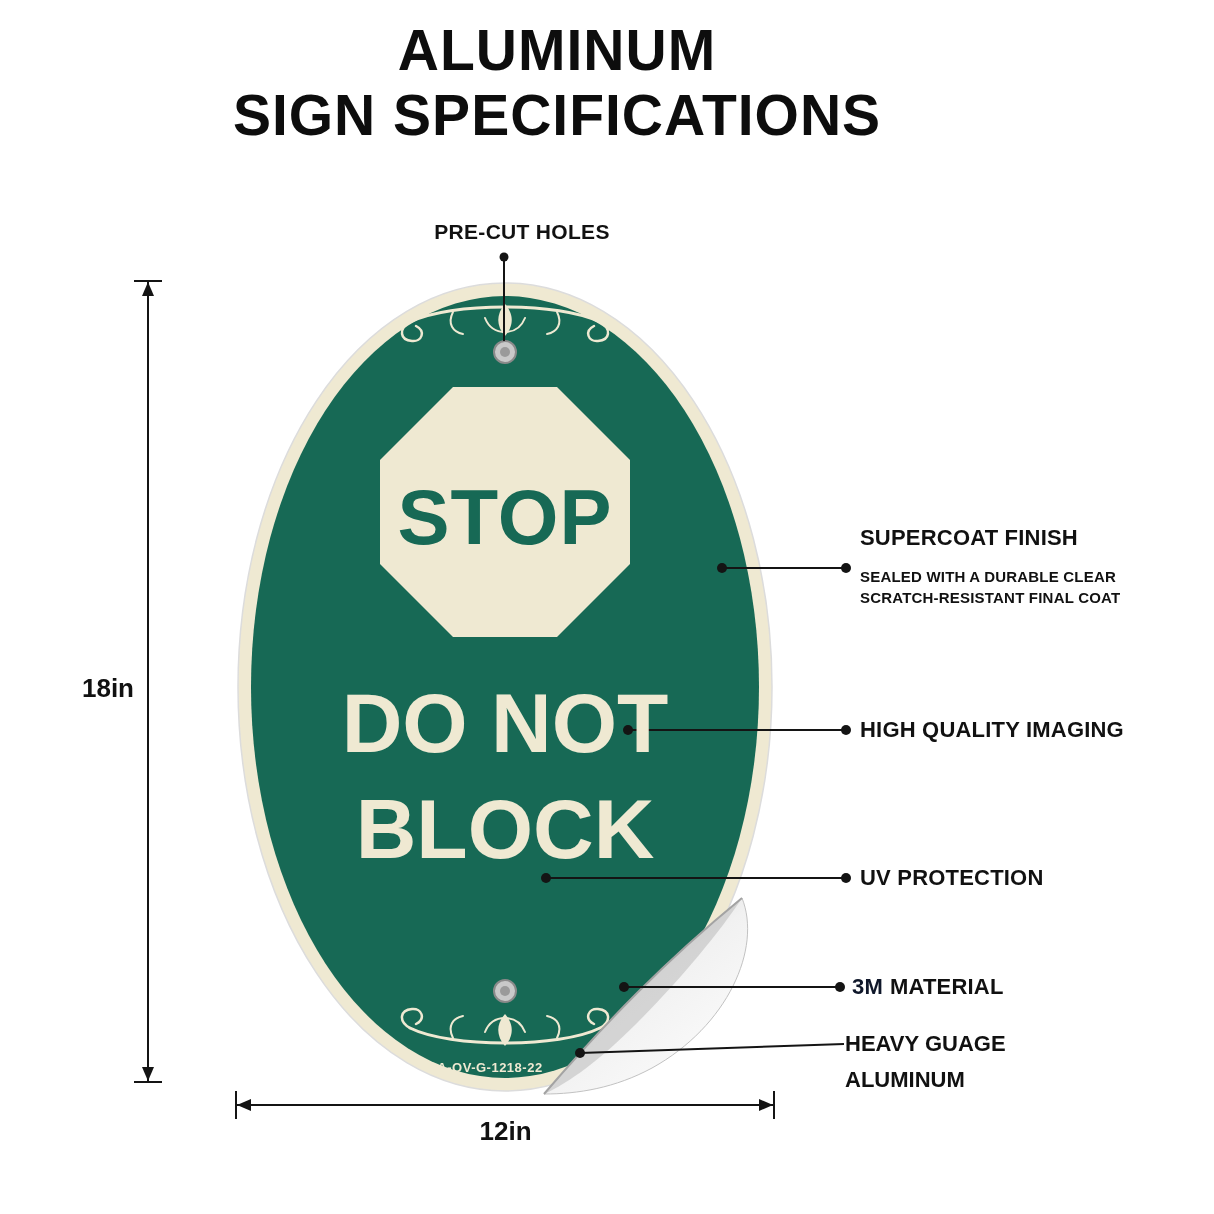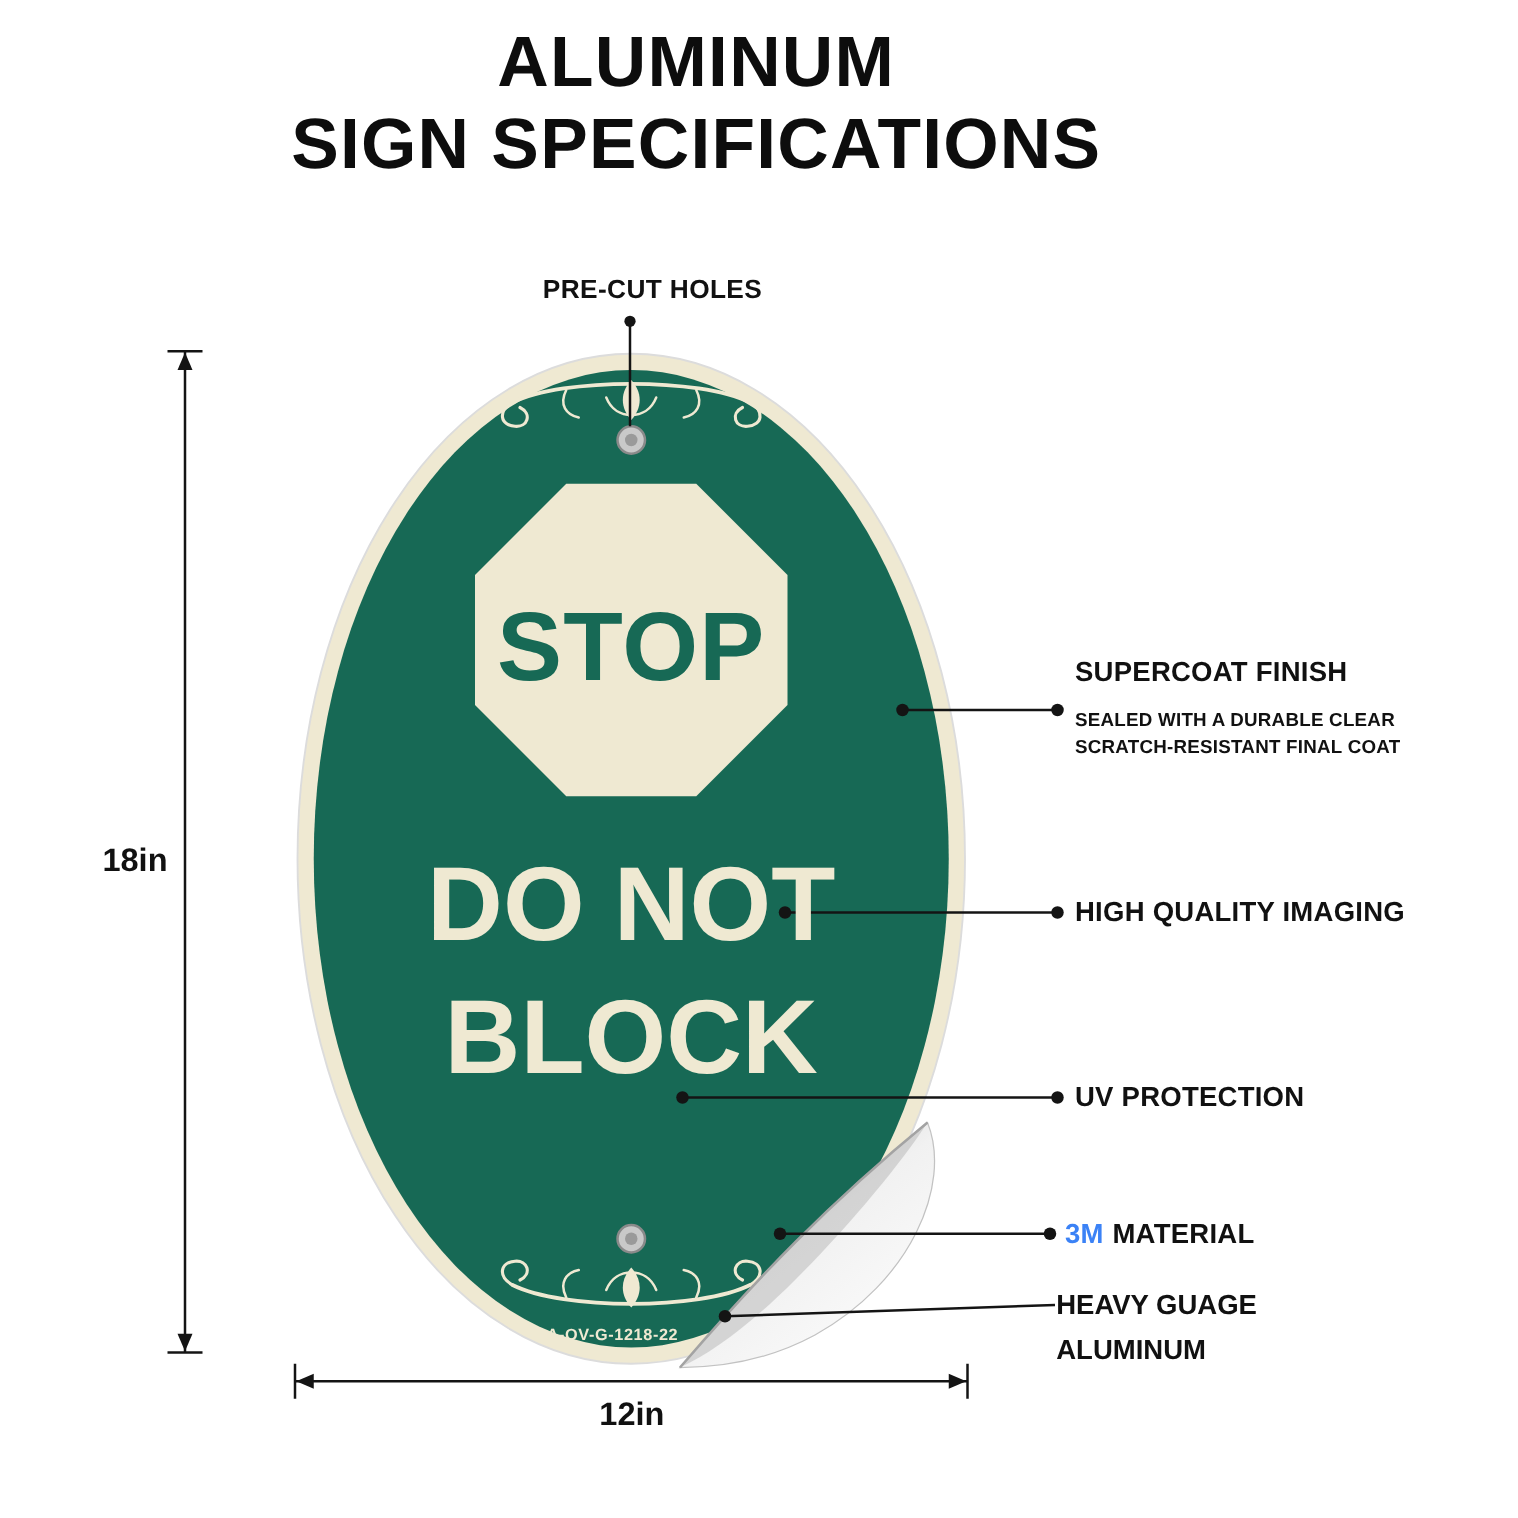--- a/index.html
+++ b/index.html
@@ -44,21 +44,21 @@
   .co-title{
     font-weight:700;font-size:22px;color:#111;white-space:nowrap;letter-spacing:.2px;
   }
   .co-sub{
     font-weight:700;font-size:15px;color:#111;line-height:21px;white-space:nowrap;letter-spacing:.2px;
   }
   .gauge{
     left:845px;top:1026px;width:195px;text-align:left;
     font-weight:700;font-size:22px;color:#111;line-height:36px;
   }
-  .brand-red{color:#3b82f6;}
+  .brand-red{color:#0f172a;}
   .mat-label{white-space:nowrap;}
   .mat-label .sep{display:inline-block;width:7px;}
 </style>
 </head>
 <body>
 
 <div class="canvas">
 
   <svg class="art" viewBox="0 0 1214 1214">
     <defs>

